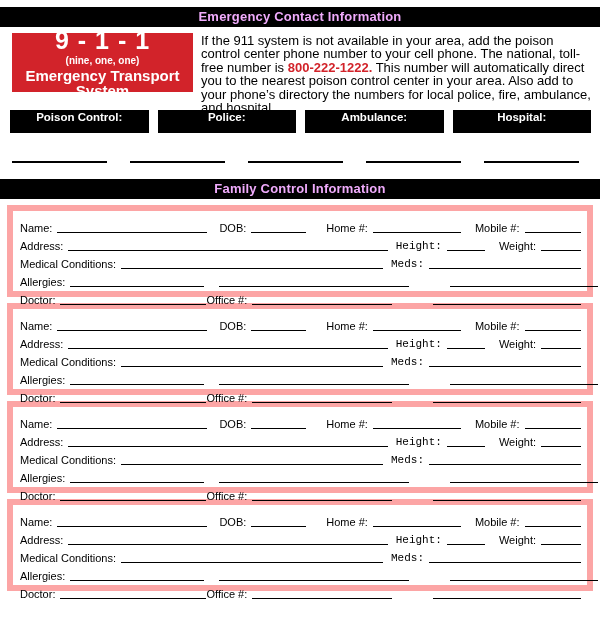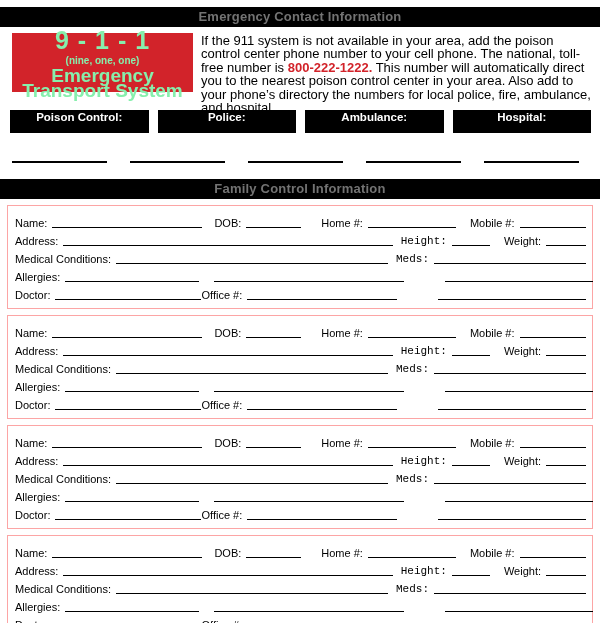--- a/index.html
+++ b/index.html
@@ -6,21 +6,21 @@
   html, body {
     margin: 0; padding: 0;
     width: 600px; height: 623px;
     overflow: hidden;
     background: #ffffff;
     font-family: "Liberation Sans", sans-serif;
     color: #000;
   }
   .black-bar {
     background: #000;
-    color: #737373;
+    color: #f0abfc;
     font-weight: bold;
     font-size: 13px;
     height: 20px;
     line-height: 20px;
     text-align: center;
     letter-spacing: 0.2px;
   }
   .bar-top { margin-top: 7px; }
   .bar-family { margin-top: 16px; }
 
@@ -28,42 +28,42 @@
   .top-section {
     display: flex;
     align-items: flex-start;
     margin: 6px 8px 0 12px;
     height: 69px;
   }
   .red-box {
     width: 181px;
     height: 59px;
     background: #d2232a;
-    color: #86efac;
+    color: #ffffff;
     display: flex;
     flex-direction: column;
     align-items: center;
     justify-content: center;
     text-align: center;
     flex: 0 0 181px;
   }
   .red-box .big-number {
     font-size: 25px;
     font-weight: bold;
     line-height: 25px;
     letter-spacing: 1px;
   }
   .red-box .sub {
     font-size: 10px;
     font-weight: bold;
     line-height: 14px;
     margin-top: 1px;
   }
   .red-box .caption {
-    font-size: 19px;
+    font-size: 15px;
     font-weight: bold;
     line-height: 15px;
   }
   .intro {
     margin: 0 0 0 8px;
     font-size: 13px;
     line-height: 13.4px;
     width: 394px;
     padding-top: 1px;
   }
@@ -94,22 +94,22 @@
   .contact-line {
     width: 87%;
     height: 0;
     border-bottom: 2px solid #000;
     margin-left: 2px;
   }
 
   
   .family-blocks { margin: 6px 7px 0 7px; }
   .member-block {
-    border: 1px solid #fca5a5;
-    height: 104px;
+    border: 6px solid #fca5a5;
+    height: 92px;
     padding: 6px 6px 6px 7px;
     margin-bottom: 6px;
     background: #fff;
   }
   .frow {
     display: flex;
     align-items: flex-end;
     height: 18px;
     font-size: 11px;
   }

